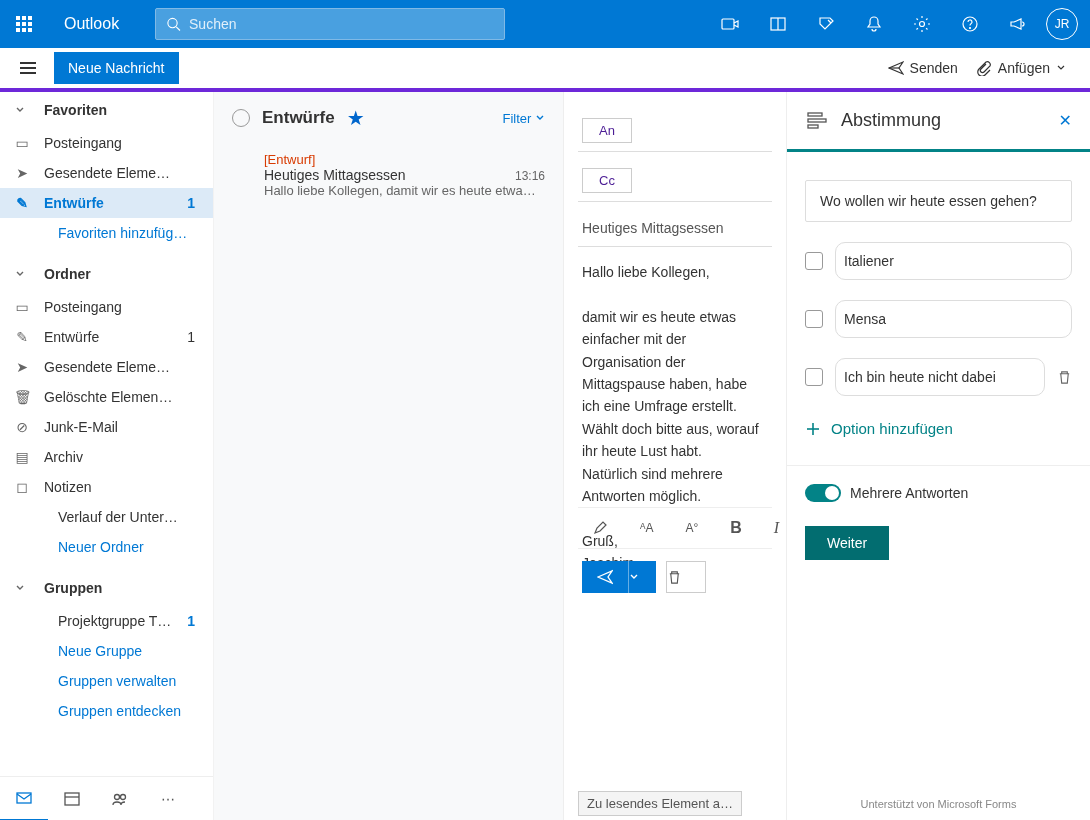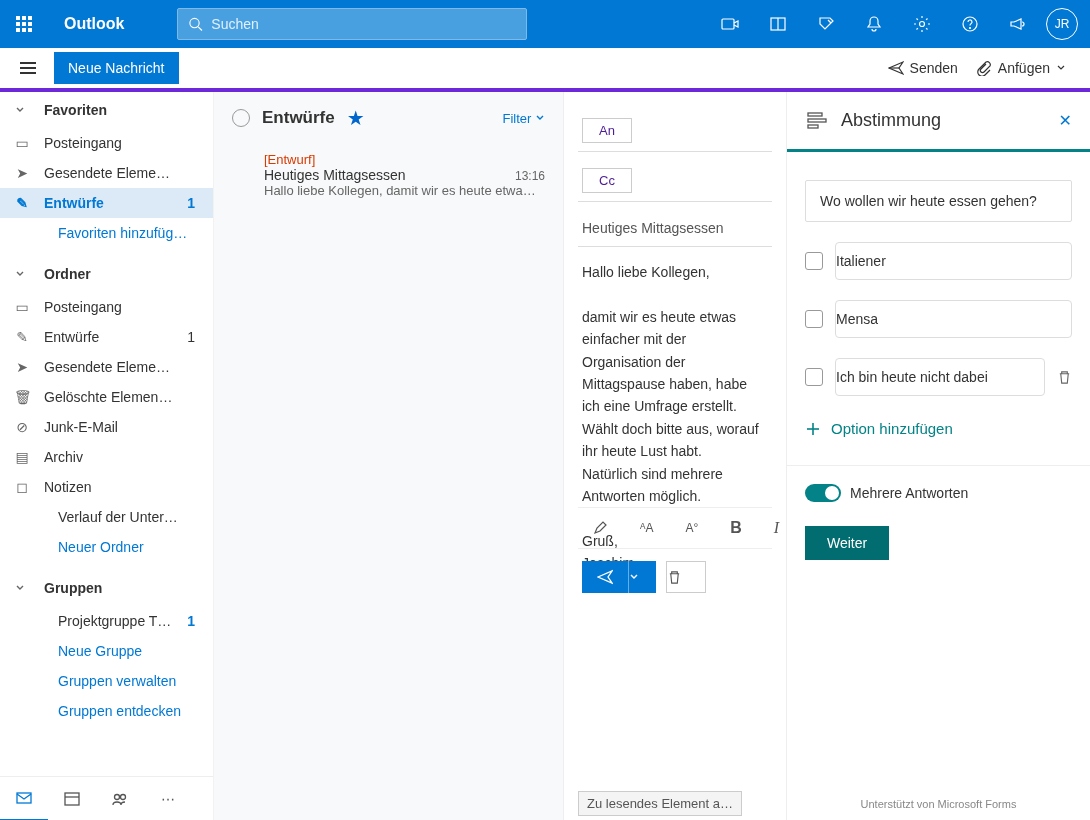--- a/index.html
+++ b/index.html
@@ -1,22 +1,22 @@
 <!DOCTYPE html>
 <html><head>
 <meta charset="utf-8">
 <style>
 *{box-sizing:border-box;margin:0;padding:0;font-family:"Segoe UI",-apple-system,sans-serif}
 body{width:1090px;height:820px;overflow:hidden;background:#fff;font-size:14px;color:#333}
 .topbar{height:48px;background:#0078d4;display:flex;align-items:center;color:#fff}
 .waffle{width:48px;height:48px;display:flex;align-items:center;justify-content:center;cursor:pointer}
 .waffle-grid{display:grid;grid-template-columns:repeat(3,4px);grid-gap:2px}
 .waffle-grid span{width:4px;height:4px;background:#fff}
-.app-name{font-size:16px;font-weight:700;padding:0 16px}
-.search-wrap{width:350px;margin-left:37px}
+.app-name{font-size:16px;font-weight:400;padding:0 16px}
+.search-wrap{width:350px;margin-left:20px}
 .search{height:32px;background:#49a0e0;border:1px solid #7fb9e6;border-radius:2px;display:flex;align-items:center;padding:0 10px;color:#fff}
 .search input{background:transparent;border:0;outline:0;color:#fff;font-size:14px;margin-left:8px;width:100%}
 .search input::placeholder{color:#e1effa}
 .top-actions{margin-left:auto;display:flex;align-items:center}
 .top-icon{width:48px;height:48px;display:flex;align-items:center;justify-content:center;cursor:pointer}
 .avatar{width:32px;height:32px;border:1px solid #fff;border-radius:50%;display:flex;align-items:center;justify-content:center;font-size:12px;margin:0 12px 0 4px}
 .cmdbar{height:44px;display:flex;align-items:center;padding:0 8px;border-bottom:4px solid #6d28d9}
 .hamburger{width:40px;height:40px;display:flex;align-items:center;justify-content:center;cursor:pointer}
 .hb-line,.hb-line::before,.hb-line::after{content:"";display:block;width:16px;height:1.5px;background:#333;position:relative}
 .hb-line::before{position:absolute;top:-5px}
@@ -63,21 +63,21 @@
 .send-drop{background:#0078d4;color:#fff;border:0;border-left:1px solid rgba(255,255,255,.4);width:28px;cursor:pointer}
 .trash-btn{border:1px solid #ccc;background:#fff;width:40px;cursor:pointer;color:#555}
 .compose-footer{position:absolute;bottom:4px;left:14px;font-size:13px;color:#555;border:1px solid #ccc;padding:4px 8px;background:#f4f4f4}
 .panel{width:304px;border-left:1px solid #eee;display:flex;flex-direction:column;padding:0 18px}
 .panel-hdr{display:flex;align-items:center;height:60px;gap:12px;border-bottom:3px solid #038387;margin:0 -18px;padding:0 18px}
 .panel-title{font-size:18px;color:#333;flex:1}
 .close-x{color:#0078d4;cursor:pointer;font-size:16px}
 .question{border:1px solid #ddd;padding:12px 14px;margin-top:28px;font-size:14px;color:#333;border-radius:2px}
 .opt{display:flex;align-items:center;gap:12px;margin-top:20px}
 .opt-check{width:18px;height:18px;border:1.5px solid #999;border-radius:3px;flex-shrink:0}
-.opt-input{flex:1;border:1px solid #ddd;padding:10px 0;font-size:14px;border-radius:4px}
+.opt-input{flex:1;border:1px solid #ddd;padding:10px 8px;font-size:14px;border-radius:10px}
 .opt-del{color:#666;cursor:pointer}
 .add-opt{display:flex;align-items:center;gap:10px;color:#038387;margin-top:24px;cursor:pointer;font-size:15px}
 .toggle-row{display:flex;align-items:center;gap:9px;margin-top:28px;border-top:1px solid #eee;padding-top:18px;margin-left:-18px;margin-right:-18px;padding-left:18px}
 .toggle{width:36px;height:18px;background:#038387;border-radius:10px;position:relative}
 .toggle::after{content:"";position:absolute;right:2px;top:2px;width:14px;height:14px;background:#fff;border-radius:50%}
 .next-btn{background:#026d70;color:#fff;border:0;padding:9px 22px;font-size:14px;margin-top:24px;align-self:flex-start;cursor:pointer}
 .panel-footer{margin-top:auto;text-align:center;font-size:11px;color:#888;padding:10px 0}
 svg{display:block}
 </style>
 </head>

